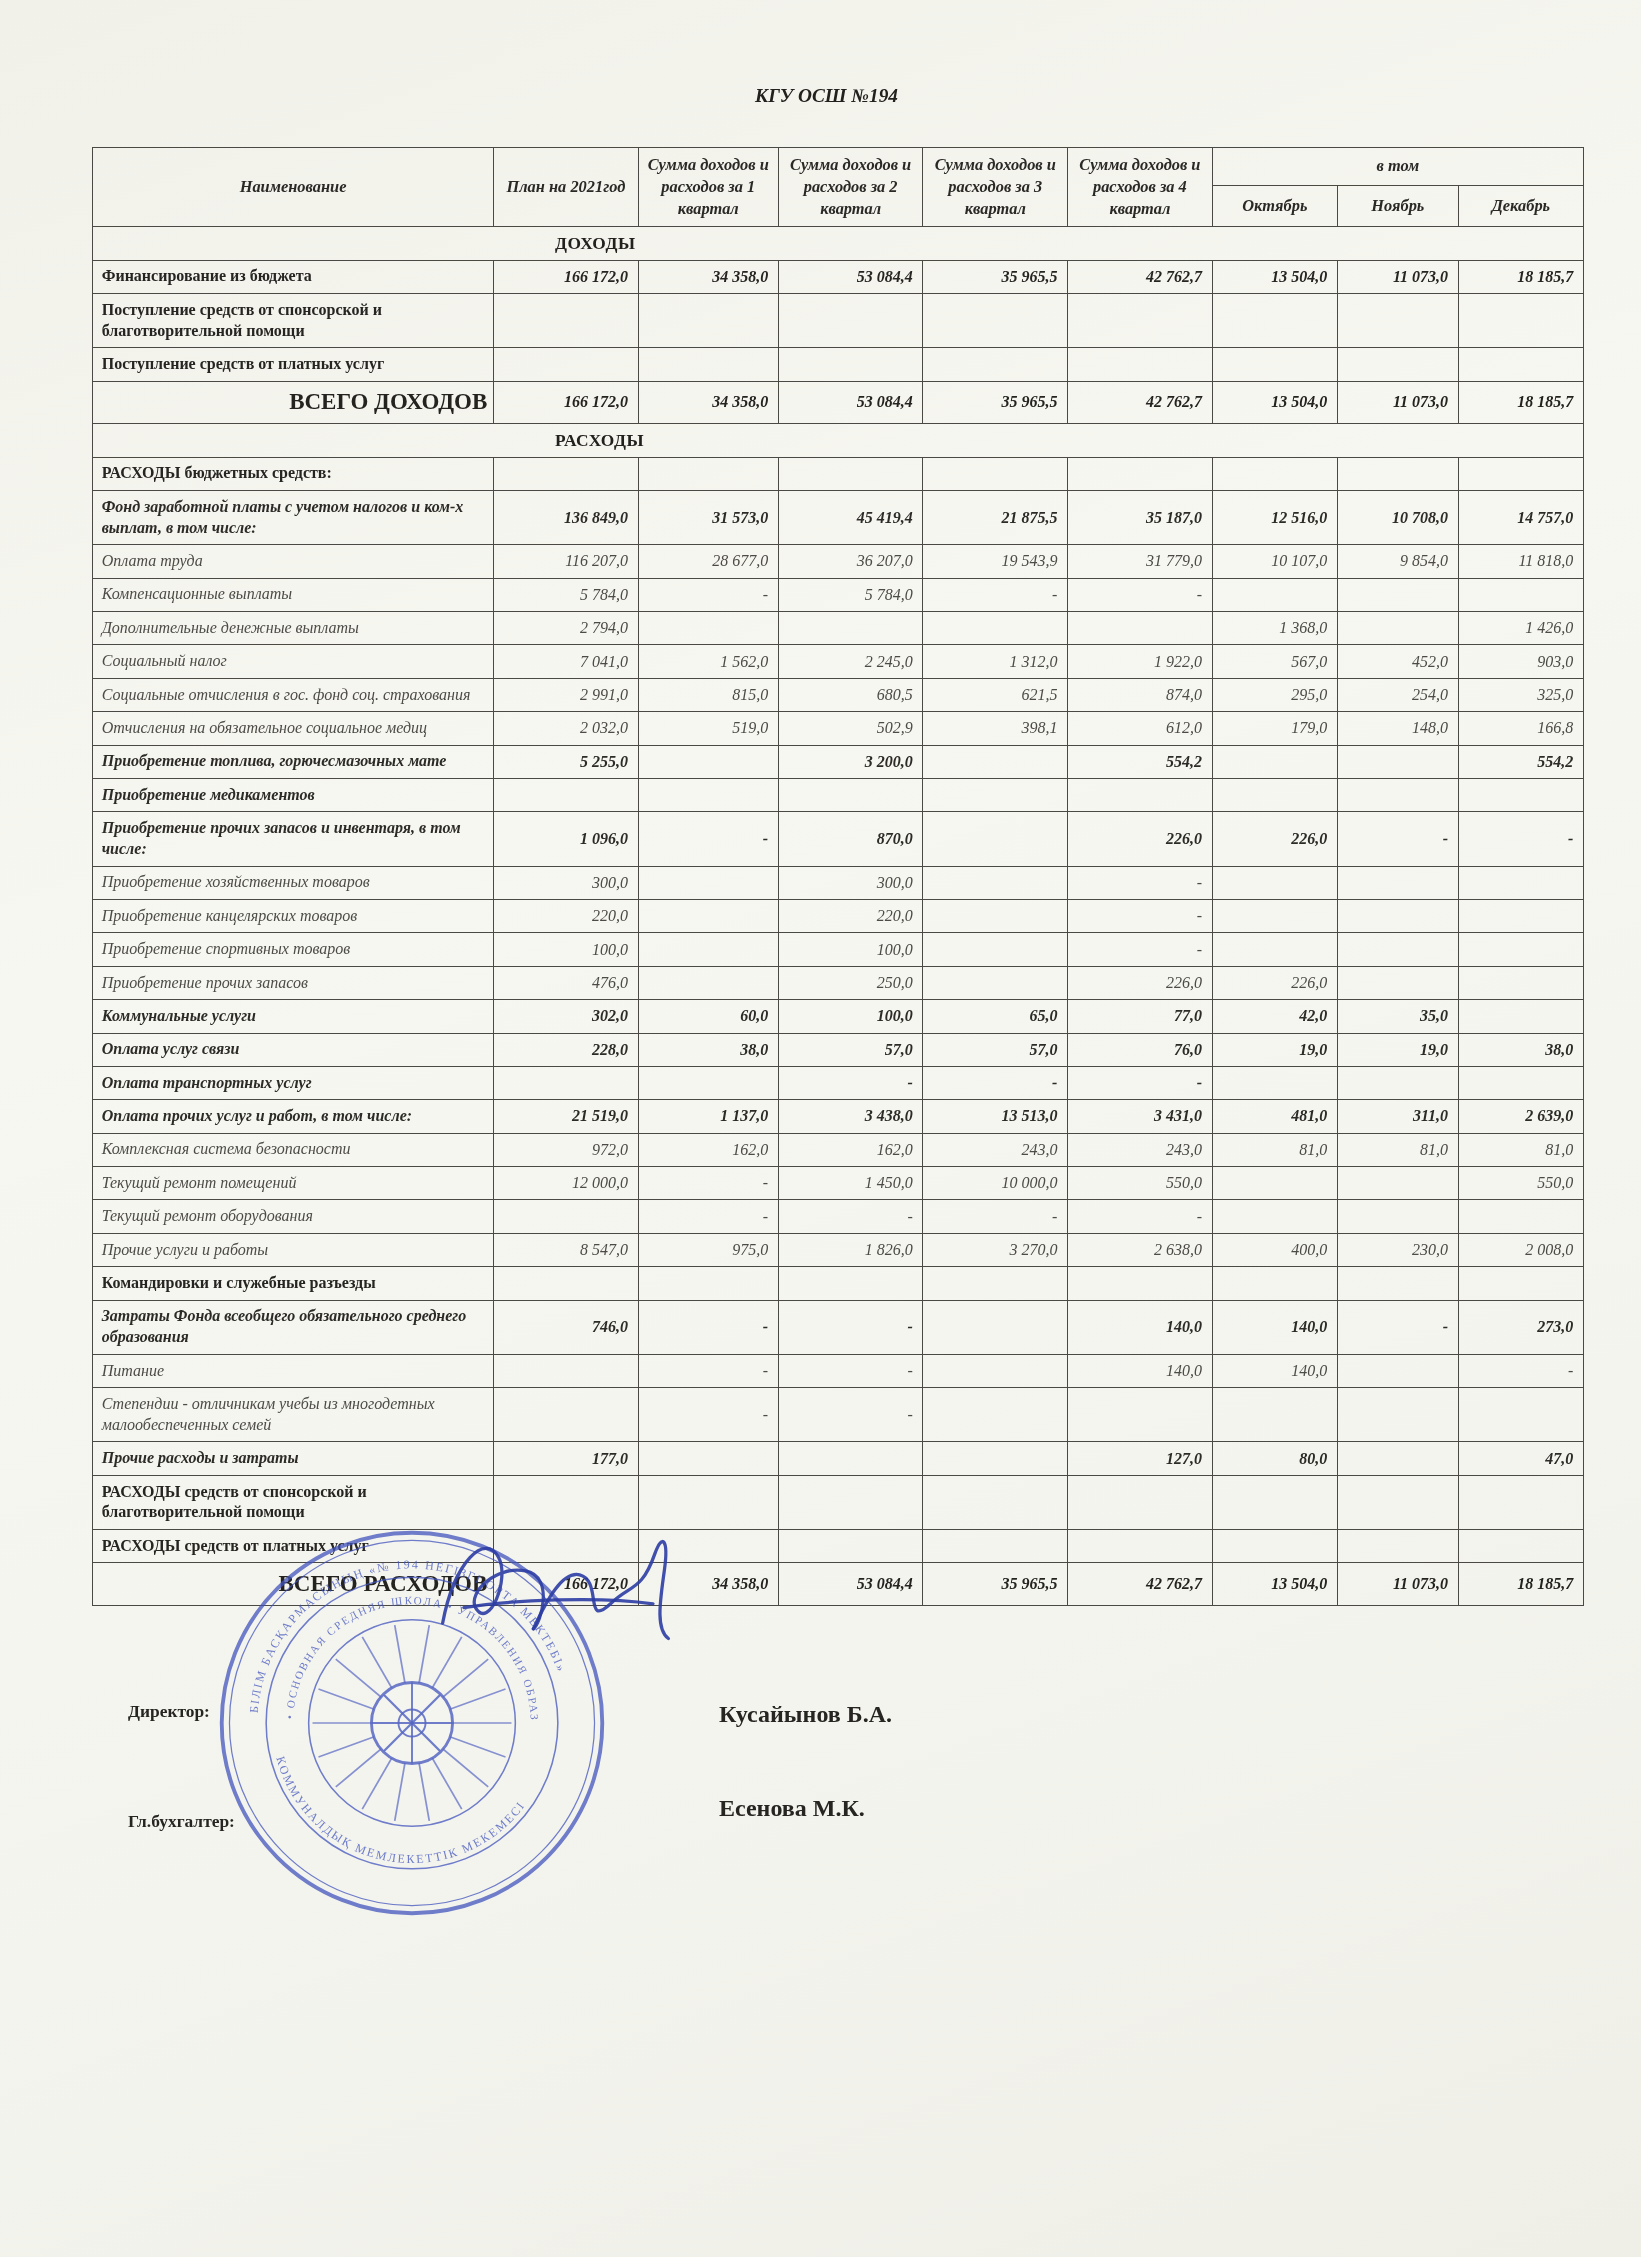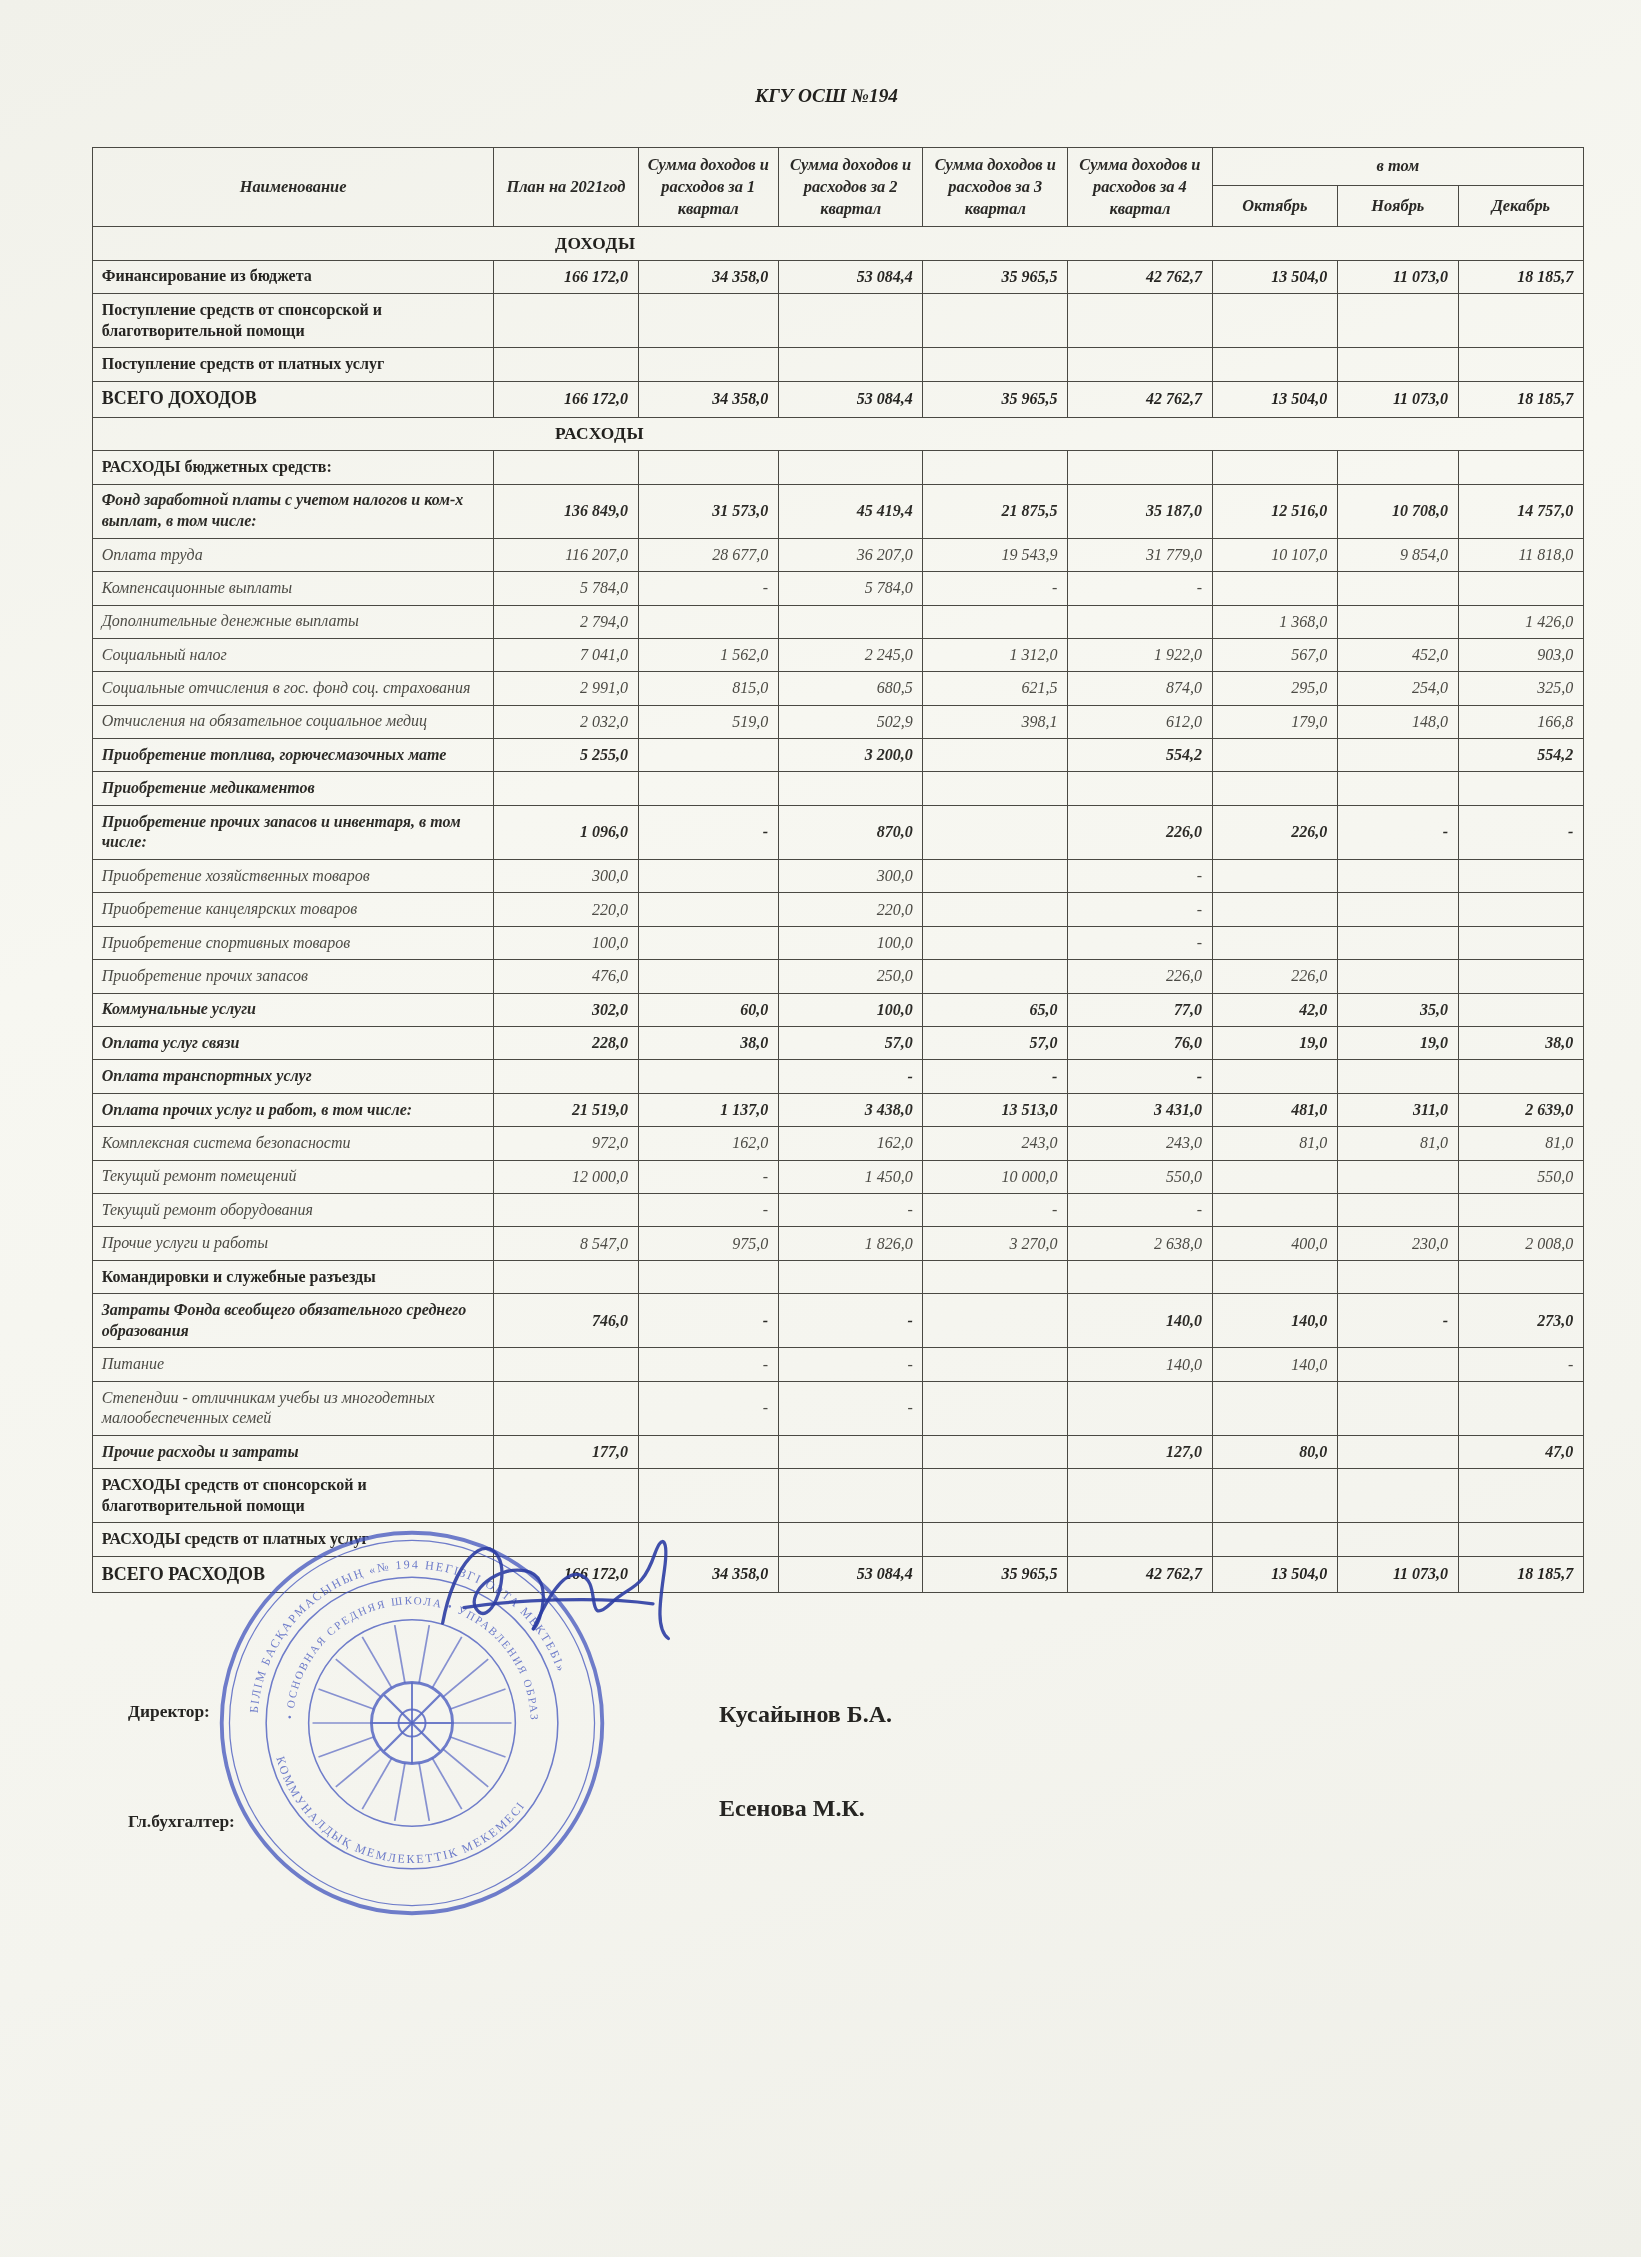--- a/index.html
+++ b/index.html
@@ -44,21 +44,21 @@
   }
   th.vtom { height:25px; padding:1.9px; font-weight:normal; }
   th.month { font-weight:normal; font-size:16.4px; }
   td.name  { text-align:left; padding:5.8px 5.8px 5.8px 8.7px; font-size:16px; line-height:1.3; }
   td.num   { text-align:right; padding:5.8px 9.7px 5.8px 2.9px; font-size:16px; white-space:nowrap; }
   td.banner{ font-weight:bold; font-size:17.4px; padding:5.8px 3.9px 5.8px 462px; letter-spacing:0.5px; }
   tr.r-bold td        { font-weight:bold; color:#262522; }
   tr.r-bolditalic td  { font-weight:bold; font-style:italic; color:#2c2b27; }
   tr.r-italic td      { font-style:italic; font-weight:normal; color:#4c4b45; }
   tr.r-total td       { font-weight:bold; color:#242320; }
-  tr.r-total td.name  { text-align:left; font-size:18px; }
+  tr.r-total td.name  { text-align:right; font-size:23px; }
   tr.r-bold td.num, tr.r-total td.num { font-style:italic; }
 
   .bottom-zone { position:absolute; left:0; top:1641px; width:1641px; height:616px; }
   .sig-label { position:absolute; font-weight:bold; font-size:17.4px; color:#262522; }
   .sig-name  { position:absolute; font-weight:bold; font-size:24px; color:#262522; }
   #lbl-director   { left:128px; top:60px; }
   #name-director  { left:719px; top:60px; }
   #lbl-accountant { left:128px; top:154px;margin-top:16px; }
   #name-accountant{ left:719px; top:154px; }
 

